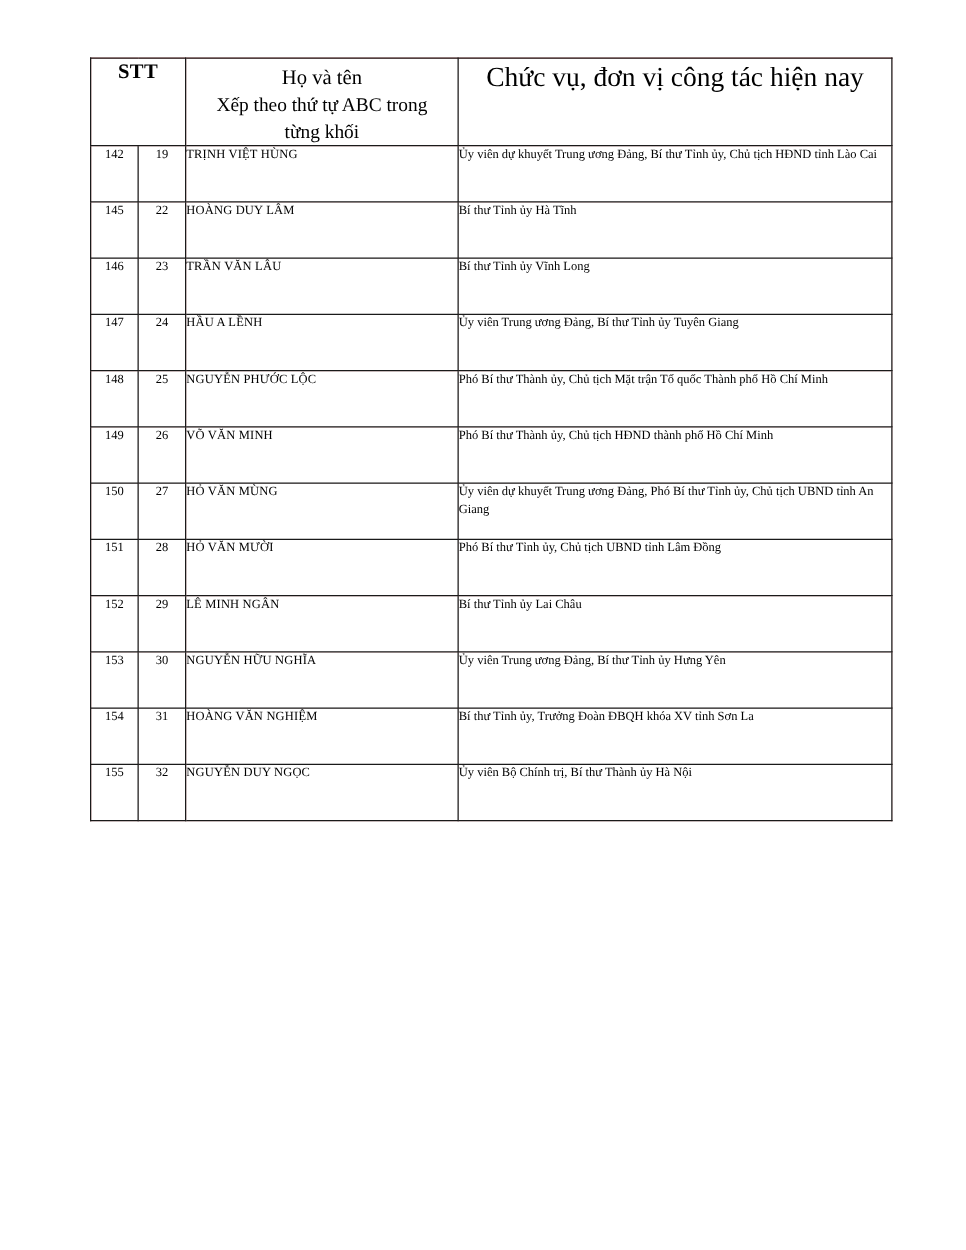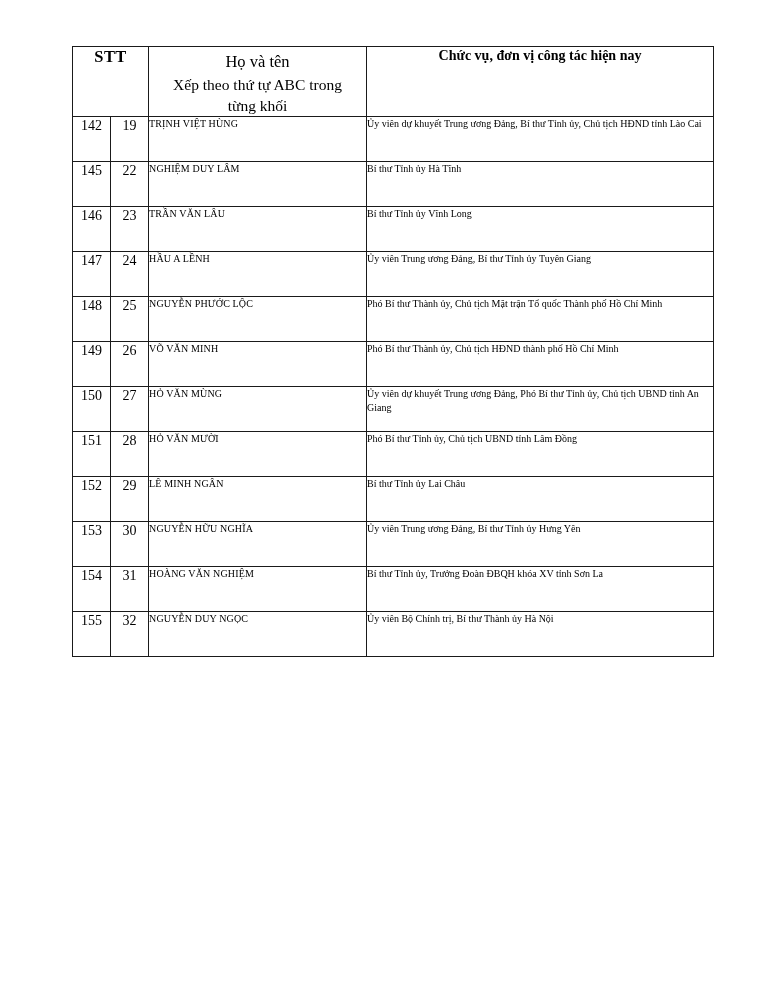--- a/index.html
+++ b/index.html
@@ -70,35 +70,35 @@
     margin: 4px 0 2px 0;
   }
   .hdr-name-sub {
     font-size: 15.5px;
     font-weight: normal;
     line-height: 1.32;
     margin: 0;
     padding: 0 10px;
   }
   .hdr-role {
-    font-size: 14px;
-    font-weight: bold;
+    font-size: 22px;
+    font-weight: normal;
     line-height: 1.35;
   }
 
   
   tbody td {
     font-size: 10px;
     line-height: 1.34;
   }
   td.num {
     text-align: center;
     vertical-align: top;
     padding: 11px 2px 0 2px;
-    font-size: 14px;
+    font-size: 10px;
   }
   td.name {
     padding: 11px 4px 12px 9px;
     text-align: left;
     letter-spacing: 0.15px;
   }
   td.role {
     padding: 11px 8px 12px 9px;
     text-align: left;
   }
@@ -133,21 +133,21 @@
       <tbody id="table-body">
           <tr>
             <td class="num">142</td>
             <td class="num">19</td>
             <td class="name">TRỊNH VIỆT HÙNG</td>
             <td class="role">Ủy viên dự khuyết Trung ương Đảng, Bí thư Tỉnh ủy, Chủ tịch HĐND tỉnh Lào Cai</td>
           </tr>
           <tr>
             <td class="num">145</td>
             <td class="num">22</td>
-            <td class="name">NGHIỆM DUY LÂM</td>
+            <td class="name">HOÀNG DUY LÂM</td>
             <td class="role">Bí thư Tỉnh ủy Hà Tĩnh</td>
           </tr>
           <tr>
             <td class="num">146</td>
             <td class="num">23</td>
             <td class="name">TRẦN VĂN LÂU</td>
             <td class="role">Bí thư Tỉnh ủy Vĩnh Long</td>
           </tr>
           <tr>
             <td class="num">147</td>

